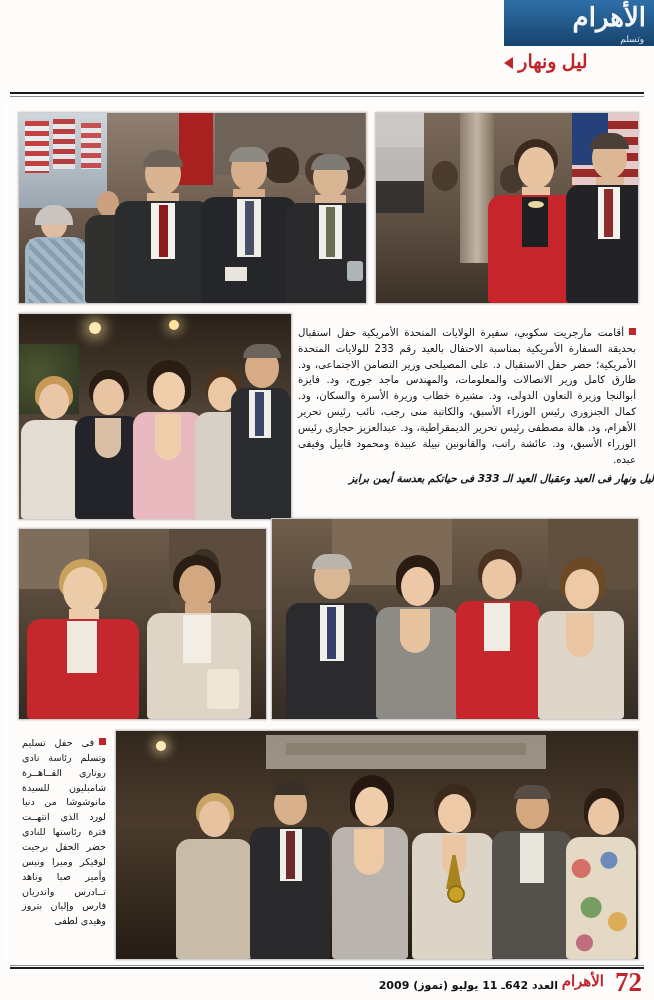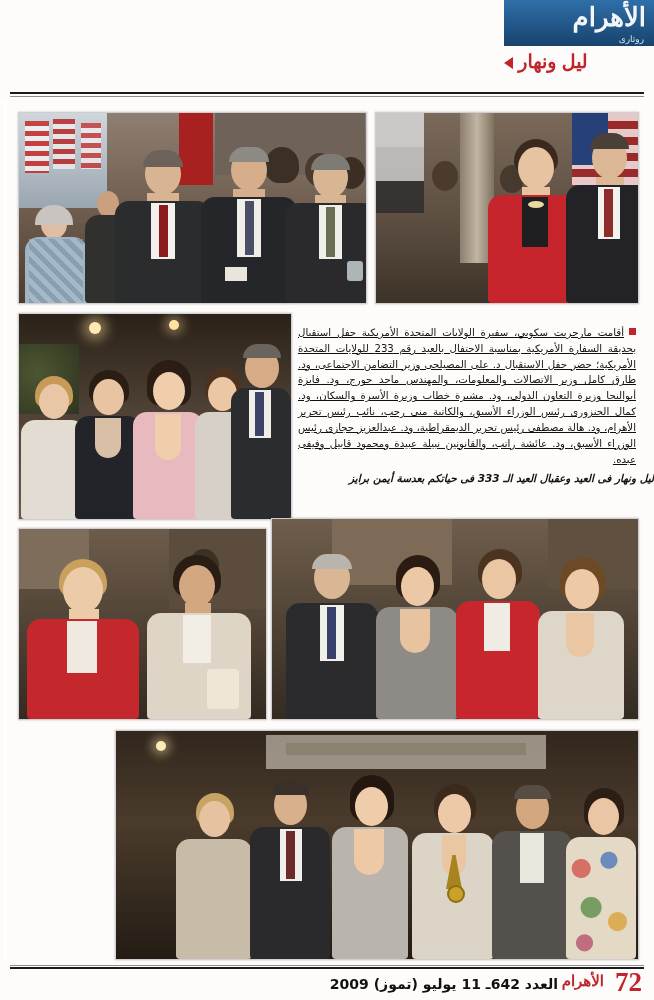--- a/index.html
+++ b/index.html
@@ -111,21 +111,20 @@
   .torso { position:absolute; border-radius:14px 14px 4px 4px; }
 
   
   .arabic-block {
     position: absolute;
     direction: rtl;
     text-align: justify;
     font-family: "DejaVu Sans", sans-serif;
     color: #111;
     line-height: 1.55;
-    text-decoration: underline;
   }
   .sq {
     display: inline-block;
     width: 7px; height: 7px;
     background: #c0252b;
     margin-left: 5px;
     vertical-align: 1px;
   }
   .caption-bold {
     position: absolute;
@@ -165,40 +164,40 @@
   }
   .footer-logo .fl-ar {
     position:absolute; right:0; top:-2px;
     color:#c0252b; font-size:15px; font-weight:bold; direction:rtl;
   }
   .footer-issue {
     position: absolute;
     right: 96px; bottom: 8px;
     direction: rtl;
     font-family: "DejaVu Sans", sans-serif;
-    font-size: 14px;
+    font-size: 11px;
     font-weight: bold;
     color: #111;
   }
   .side-bar {
     position: absolute;
     left: 4px; top: 100px;
     width: 3px; height: 860px;
     background: #ffffff;
   }
 </style>
 </head>
 <body>
 
 <div class="page">
 
   <div class="masthead">
     <div class="masthead-logo">
       <div class="ar">الأهرام</div>
-      <div class="sub">روتارى</div>
+      <div class="sub">وتسلم</div>
     </div>
     <div class="section-label">
       <span>ليل ونهار</span>
       <span class="redtri"></span>
     </div>
   </div>
   <div class="rule-top"></div>
   <div class="rule-top-thin"></div>
   <div class="side-bar"></div>
 
@@ -465,20 +464,23 @@
           radial-gradient(circle at 20% 25%, #d2564f 0 9px, transparent 10px),
           radial-gradient(circle at 62% 18%, #4f77b8 0 8px, transparent 9px),
           radial-gradient(circle at 35% 58%, #5e8f4a 0 10px, transparent 11px),
           radial-gradient(circle at 75% 70%, #d9a33d 0 9px, transparent 10px),
           radial-gradient(circle at 25% 88%, #b8536e 0 8px, transparent 9px);
           opacity:.8;"></div>
       </div>
     </div>
   </div>
 
+  <div class="arabic-block" style="left:22px; top:736px; width:84px; font-size:9.6px; text-align:justify;">
+    <span class="sq"></span><span>فى حفل تسليم وتسلم رئاسة نادى روتارى القــاهــرة شامبليون للسيدة مانوشوشا من دنيا لورد الذى انتهــت فترة رئاستها للنادى حضر الحفل برجيت لوفيكر وميرا ونيس وأمير صبا وناهد تــادرس واندريان فارس وإليان بتروز وهيدى لطفى</span>
+  </div>
 
   <div class="rule-bot"></div>
   <div class="rule-bot2"></div>
   <div class="footer-issue">العدد 642ـ 11 يوليو (تموز) 2009</div>
   <div class="footer-logo">
     <div class="fl-ar">الأهرام</div>
   </div>
   <div class="page-number">72</div>
 
 </div>

